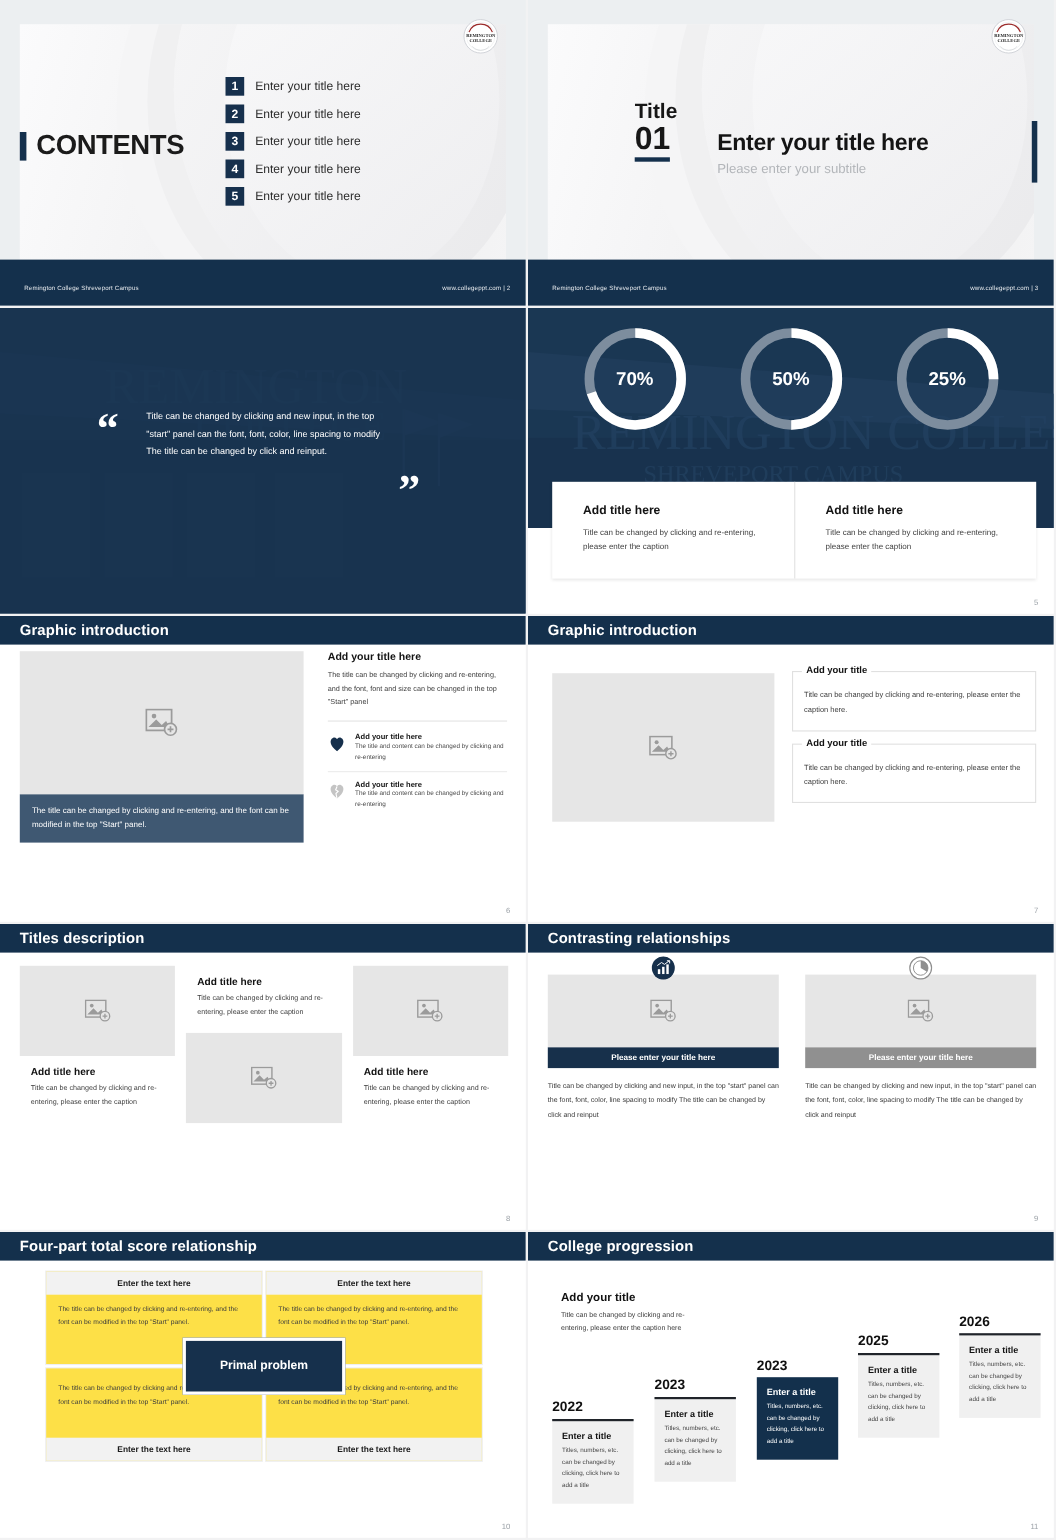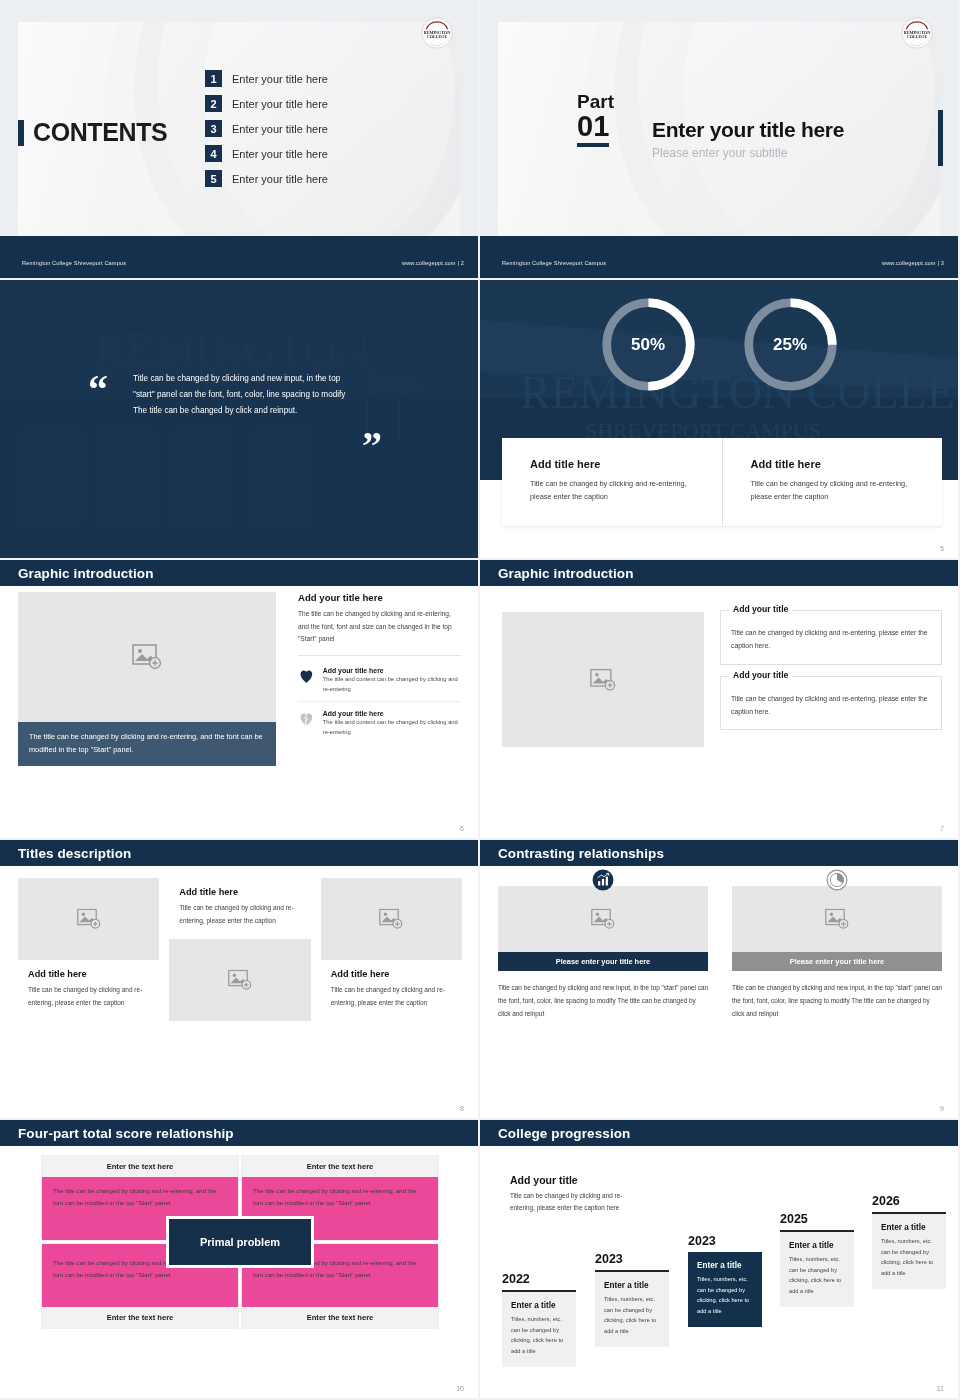--- a/index.html
+++ b/index.html
@@ -115,21 +115,21 @@
   .s9 .imgph { height:66px; }
   .s9 .bar { color:#fff; font-size:7.4px; font-weight:bold; text-align:center; padding:5px 0;}
   .s9 .bar.dark { background:#17304b; }
   .s9 .bar.gray { background:#909090; }
   .s9 .p { font-size:6.4px; color:#3a3a3a; line-height:2.0; margin-top:11px;}
   .s9 .badge { position:absolute; left:50%; transform:translateX(-50%); top:-17px; width:22px; height:22px; border-radius:50%; z-index:3;}
 
   
   .s10 { position:absolute; left:42px; top:36px; right:40px; }
   .s10 .grid { display:flex; flex-wrap:wrap; gap:4px; }
-  .s10 .q { width:calc(50% - 2px); height:84px; background:#ec4899; box-shadow:0 0 0 1px #efefef; position:relative; }
+  .s10 .q { width:calc(50% - 2px); height:84px; background:#fde047; box-shadow:0 0 0 1px #efefef; position:relative; }
   .s10 .hd { background:#f2f2f2; text-align:center; font-size:7.6px; font-weight:bold; color:#1a1a1a; padding:6px 0;}
   .s10 .bd { font-size:6.1px; color:#3b3b3b; line-height:1.95; padding:8px 11px;}
   .s10 .center { position:absolute; left:50%; top:50%; transform:translate(-50%,-50%);
                  background:#16304c; color:#fff; font-size:11px; font-weight:bold;
                  padding:17px 0; width:148px; text-align:center; border:3px solid #fff; z-index:5;}
 
   
   .s11 { position:absolute; left:0; top:26px; right:0; bottom:0;}
   .s11 .lead { position:absolute; left:30px; top:28px; width:130px;}
   .s11 .lead .h { font-size:10.5px; font-weight:bold; color:#111; margin-bottom:4px;}
@@ -203,21 +203,21 @@
     <svg class="seal" viewBox="0 0 100 100">
       <circle cx="50" cy="50" r="40" fill="#fff" stroke="#c9ccd1" stroke-width="2"></circle>
       <circle cx="50" cy="50" r="34" fill="none" stroke="#dfe1e4" stroke-width="1"></circle>
       <path d="M22 40 A30 30 0 0 1 78 40" fill="none" stroke="#9c2c2c" stroke-width="3"></path>
       <text x="50" y="52" text-anchor="middle" font-family="Liberation Serif, serif" font-size="11" font-weight="bold" fill="#2a2a2a">REMINGTON</text>
       <text x="50" y="64" text-anchor="middle" font-family="Liberation Serif, serif" font-size="11" font-weight="bold" fill="#2a2a2a">COLLEGE</text>
       <path d="M30 74 A26 26 0 0 0 70 74" fill="none" stroke="#b9bdc3" stroke-width="1"></path>
     </svg>
 
     <div class="part-block">
-      <div class="part-word">Part</div>
+      <div class="part-word">Title</div>
       <div class="part-num">01</div>
     </div>
     <div class="part-title">
       <div class="h">Enter your title here</div>
       <div class="s">Please enter your subtitle</div>
     </div>
     <div class="edge-bar"></div>
 
     <div class="footband"></div>
     <div class="foot-l">Remington College Shreveport Campus</div>
@@ -263,20 +263,27 @@
         <text x="40" y="128" font-family="Liberation Serif, serif" font-size="46" fill="#32567a" opacity=".75">REMINGTON COLLEGE</text>
         <text x="105" y="158" font-family="Liberation Serif, serif" font-size="22" fill="#34587c" opacity=".7">SHREVEPORT CAMPUS</text>
       </svg>
       <div style="position:absolute;inset:0;background:rgba(22,48,76,.55)"></div>
     </div>
 
     <div class="donuts">
       <div class="donut">
         <svg viewBox="0 0 36 36" style="width:100%;height:100%;transform:rotate(-90deg)">
           <circle cx="18" cy="18" r="15.5" fill="none" stroke="#7d8d9e" stroke-width="3.2"></circle>
+          <circle cx="18" cy="18" r="15.5" fill="none" stroke="#ffffff" stroke-width="3.2" stroke-dasharray="68.2 97.4"></circle>
+        </svg>
+        <div class="lbl">70%</div>
+      </div>
+      <div class="donut">
+        <svg viewBox="0 0 36 36" style="width:100%;height:100%;transform:rotate(-90deg)">
+          <circle cx="18" cy="18" r="15.5" fill="none" stroke="#7d8d9e" stroke-width="3.2"></circle>
           <circle cx="18" cy="18" r="15.5" fill="none" stroke="#ffffff" stroke-width="3.2" stroke-dasharray="48.7 97.4"></circle>
         </svg>
         <div class="lbl">50%</div>
       </div>
       <div class="donut">
         <svg viewBox="0 0 36 36" style="width:100%;height:100%;transform:rotate(-90deg)">
           <circle cx="18" cy="18" r="15.5" fill="none" stroke="#7d8d9e" stroke-width="3.2"></circle>
           <circle cx="18" cy="18" r="15.5" fill="none" stroke="#ffffff" stroke-width="3.2" stroke-dasharray="24.4 97.4"></circle>
         </svg>
         <div class="lbl">25%</div>

